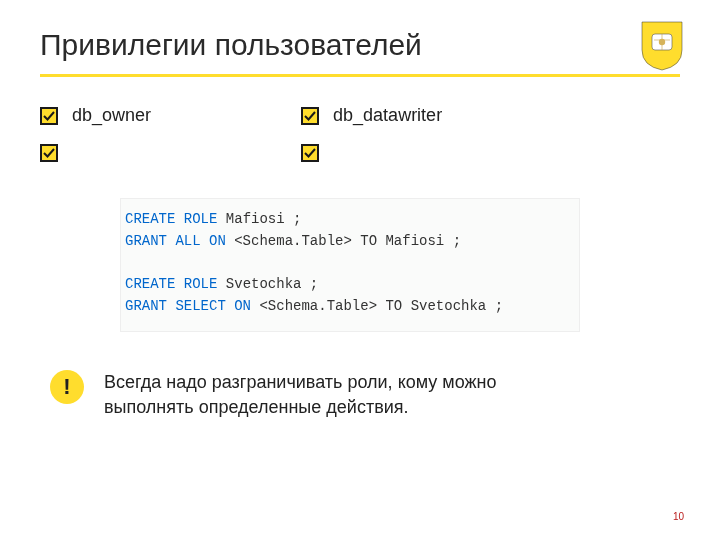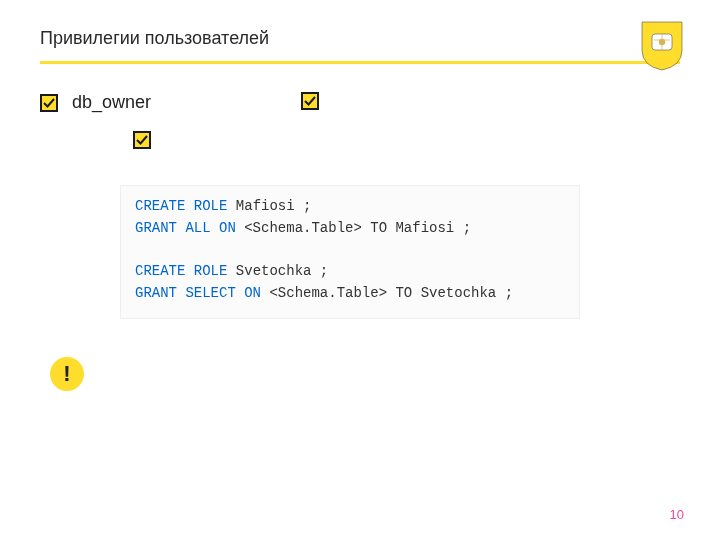--- a/index.html
+++ b/index.html
@@ -6,21 +6,21 @@
   body {
     width: 720px;
     height: 540px;
     background: #fff;
     font-family: Arial, Helvetica, sans-serif;
     color: #222;
     position: relative;
     padding: 28px 40px 20px 40px;
   }
   .title {
-    font-size: 18px;
+    font-size: 30px;
     font-weight: 400;
     color: #2a2a2a;
     margin-bottom: 12px;
   }
   .divider {
     height: 3px;
     background: #ffdd2d;
     margin-bottom: 28px;
   }
   .logo {
@@ -28,34 +28,34 @@
     top: 20px;
     right: 36px;
     width: 44px;
     height: 52px;
   }
   .roles {
     display: flex;
     gap: 150px;
     margin-bottom: 36px;
   }
-  .col { display: flex; flex-direction: column; gap: 18px; align-items: flex-end; }
+  .col { display: flex; flex-direction: column; gap: 18px; }
   .role-item { display: flex; align-items: center; gap: 14px; font-size: 18px; }
   .check {
     width: 18px; height: 18px;
     border: 2px solid #1a1a1a;
     background: #ffdd2d;
     display: flex; align-items: center; justify-content: center;
     flex-shrink: 0;
   }
   .check svg { width: 12px; height: 12px; }
   .code-block {
     background: #fafbfa;
     border: 1px solid #eee;
-    padding: 10px 14px 14px 14px;
+    padding: 10px 14px 14px 4px;
     margin: 0 0 38px 80px;
     width: 460px;
     font-family: "Courier New", monospace;
     font-size: 14px;
     line-height: 1.55;
     white-space: pre;
   }
   .kw { color: #0066cc; }
   .plain { color: #333; }
   .note {
@@ -74,22 +74,22 @@
   }
   .note-text {
     font-size: 18px;
     line-height: 1.35;
     max-width: 430px;
   }
   .pagenum {
     position: absolute;
     bottom: 18px;
     right: 36px;
-    font-size: 13px;
-    color: #ec4899;
+    font-size: 10px;
+    color: #b91c1c;
   }
 </style>
 </head>
 <body>
 
 <svg class="logo" viewBox="0 0 44 52">
   <path d="M2 2 H42 V30 Q42 46 22 50 Q2 46 2 30 Z" fill="#ffdd2d" stroke="#333" stroke-width="0.5"></path>
   <rect x="12" y="14" width="20" height="16" rx="3" fill="#fff" stroke="#555" stroke-width="0.6"></rect>
   <path d="M14 20 L30 20 M22 14 L22 30" stroke="#c7a14a" stroke-width="0.6"></path>
   <circle cx="22" cy="22" r="3.2" fill="#d6b35a"></circle>
@@ -116,27 +116,36 @@
         </span>
     </div>
   </div>
   <div class="col">
     <div class="role-item">
       <span class="check">
           <svg viewBox="0 0 12 12">
             <path d="M1 6 L4.5 9.5 L11 2" stroke="#1a1a1a" stroke-width="2" fill="none"></path>
           </svg>
         </span>
+      <span>db_datawriter</span>
+    </div>
+    <div class="role-item">
+      <span class="check">
+          <svg viewBox="0 0 12 12">
+            <path d="M1 6 L4.5 9.5 L11 2" stroke="#1a1a1a" stroke-width="2" fill="none"></path>
+          </svg>
+        </span>
     </div>
   </div>
 </div>
 
 <div class="code-block"><span class="kw">CREATE ROLE </span><span class="plain">Mafiosi ;</span>
 <span class="kw">GRANT ALL ON </span><span class="plain">&lt;Schema.Table&gt; TO Mafiosi ;</span>
 <span class="kw"></span><span class="plain"></span>
 <span class="kw">CREATE ROLE </span><span class="plain">Svetochka ;</span>
 <span class="kw">GRANT SELECT ON </span><span class="plain">&lt;Schema.Table&gt; TO Svetochka ;</span></div>
 
 <div class="note">
   <div class="bang">!</div>
+  <div class="note-text">Всегда надо разграничивать роли, кому можно выполнять определенные действия.</div>
 </div>
 
 <div class="pagenum">10</div>
 
 </body></html>

